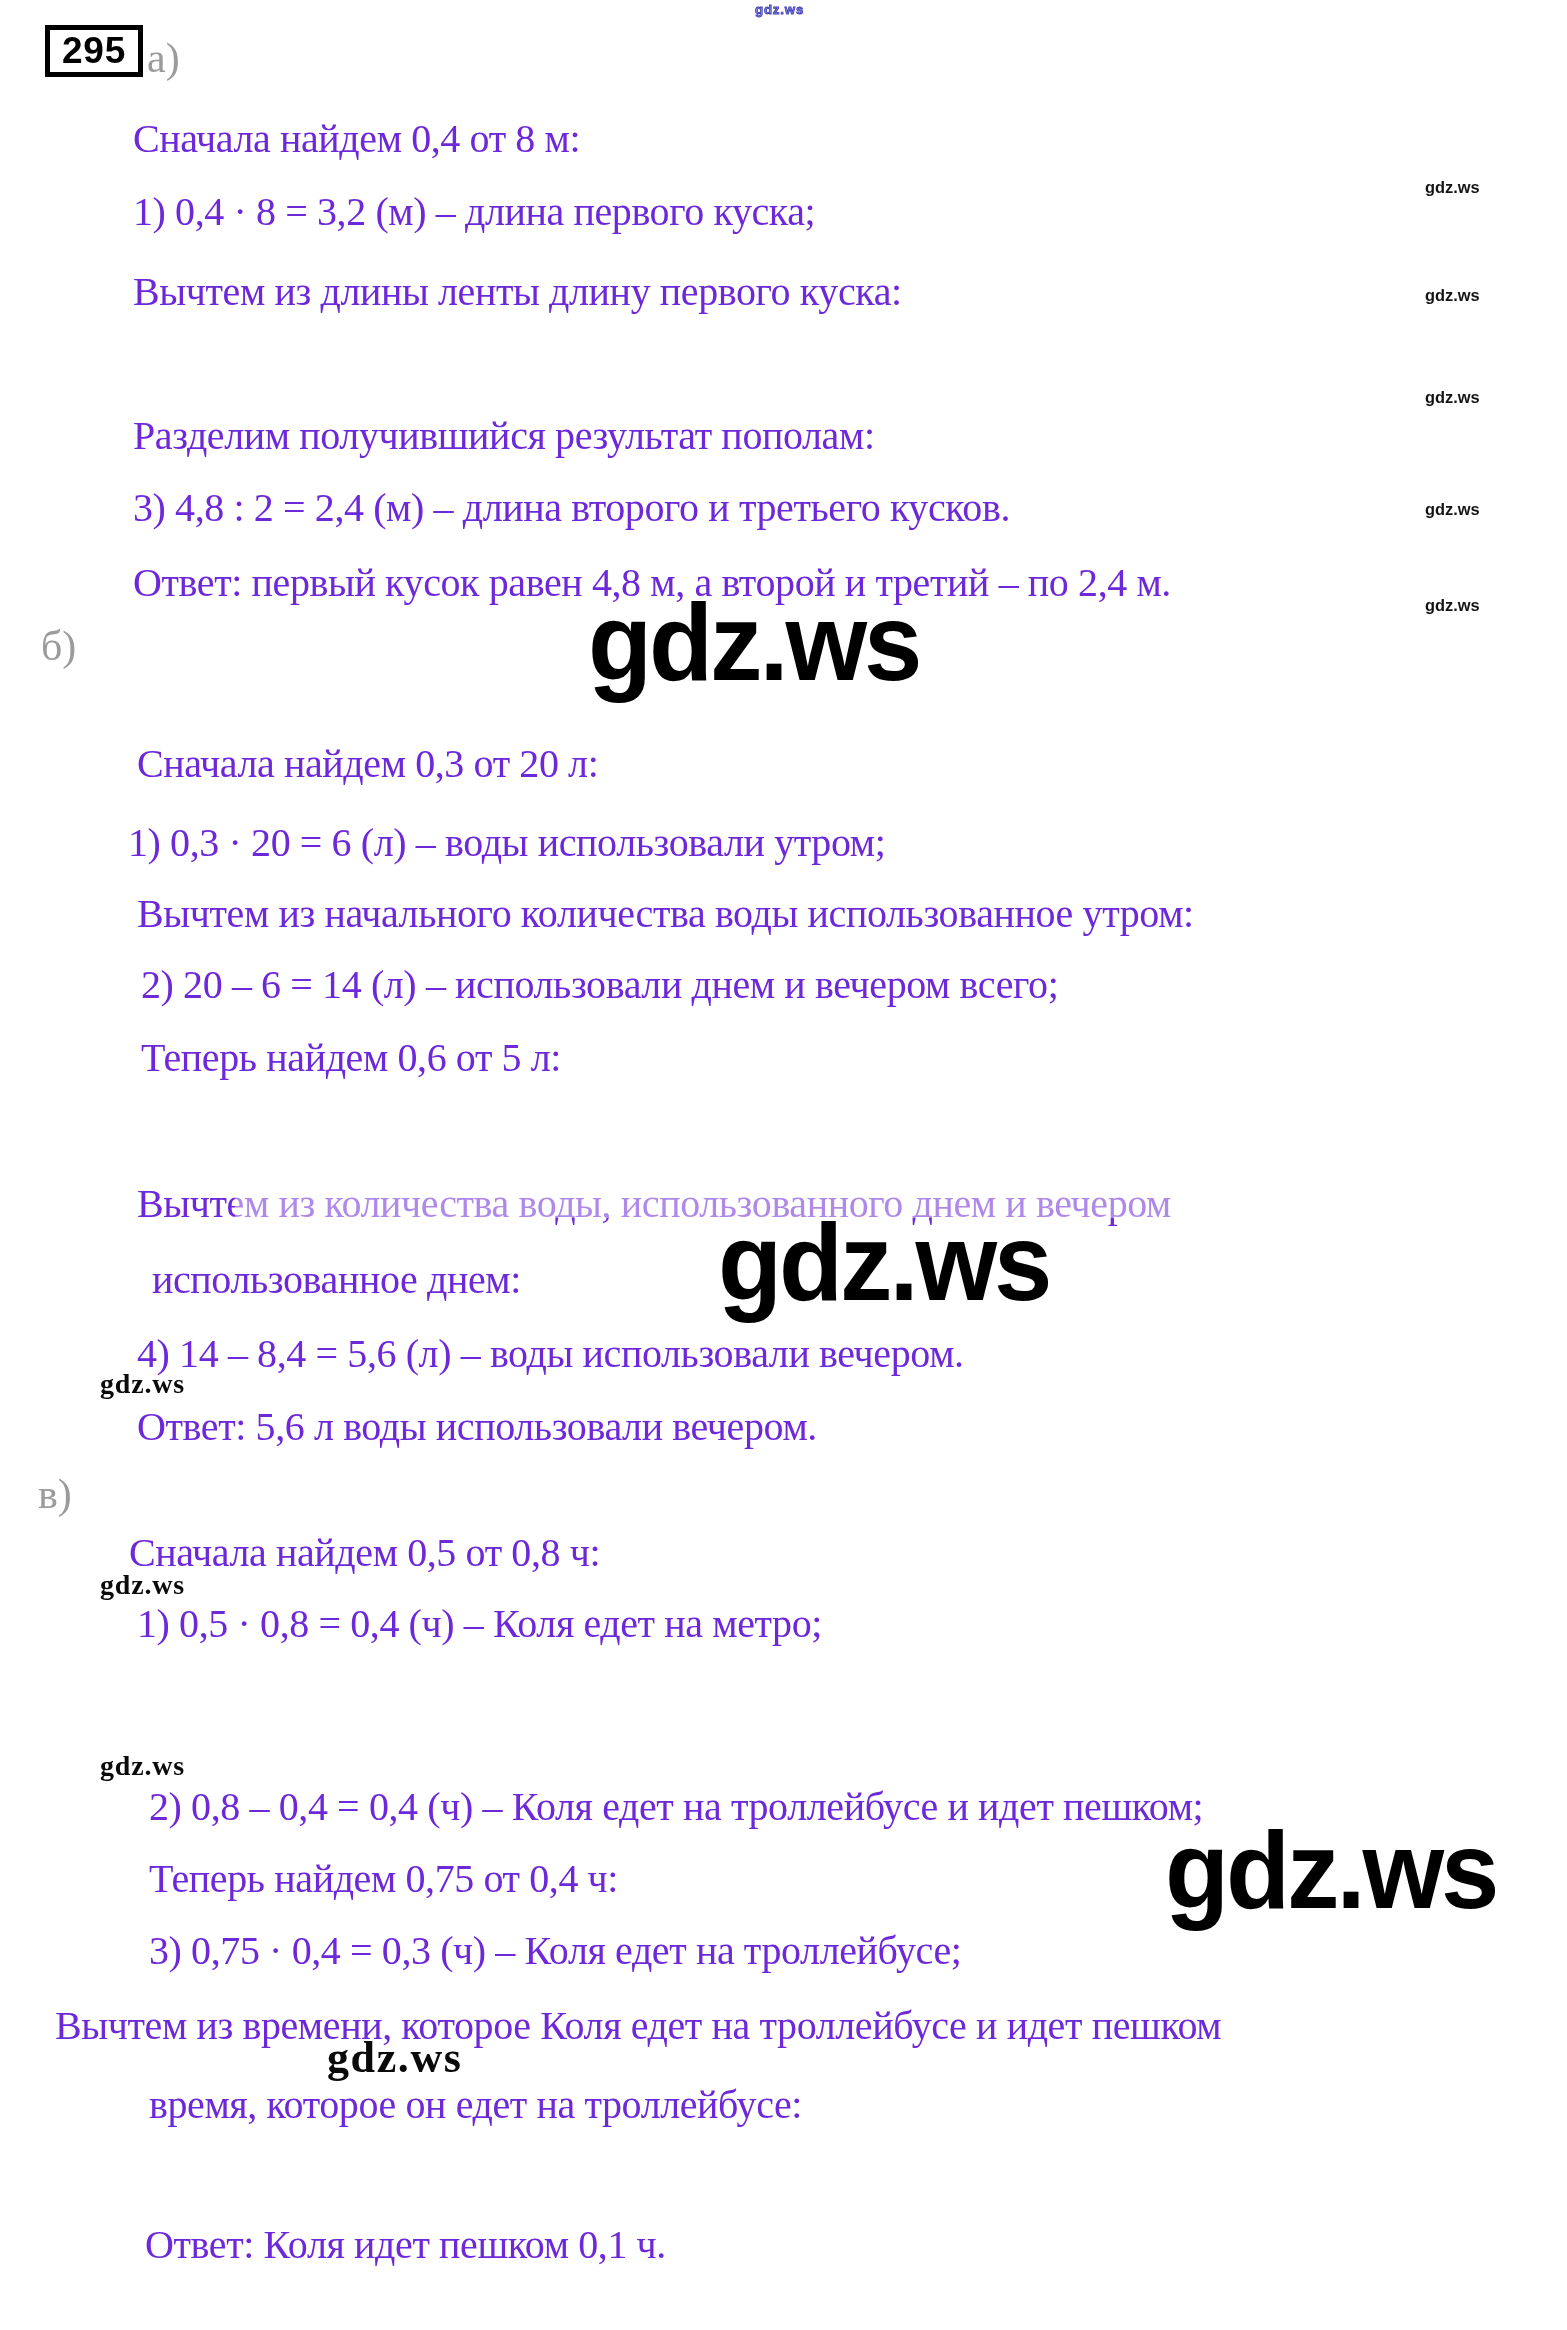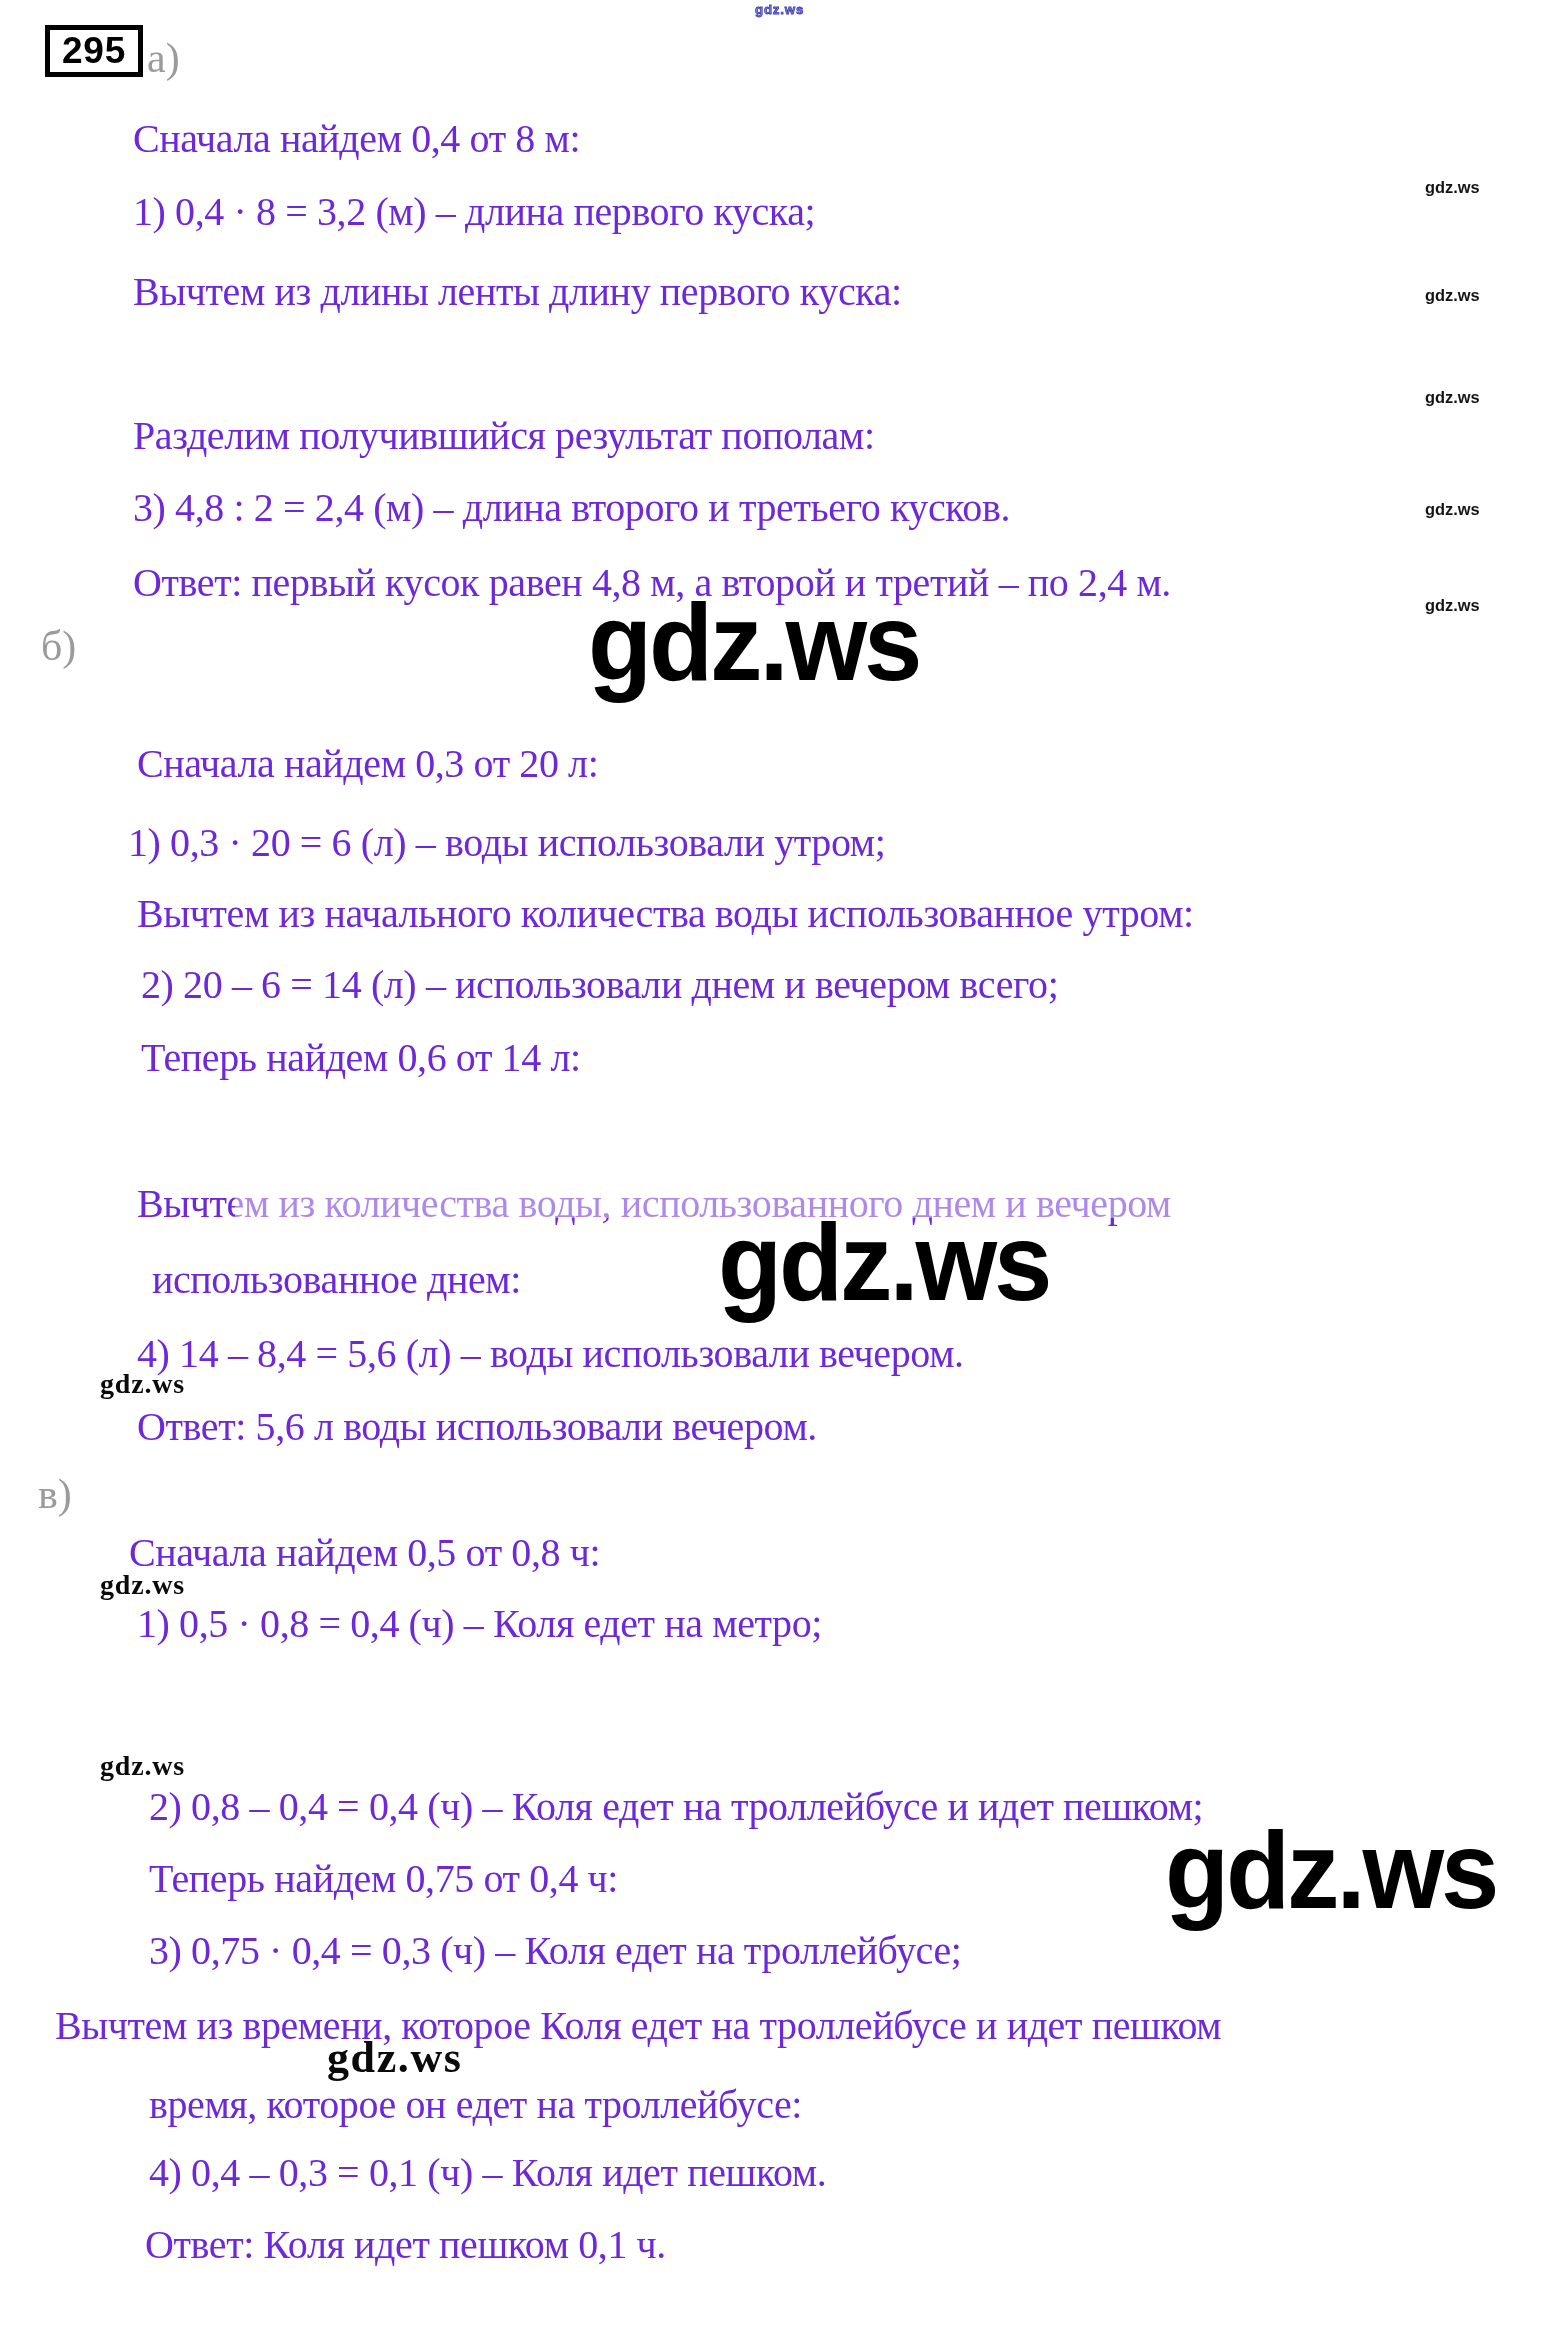--- a/index.html
+++ b/index.html
@@ -43,34 +43,33 @@
   <div class="line" style="left:133px;top:189px">1) 0,4 · 8 = 3,2 (м) – длина первого куска;</div>
   <div class="line" style="left:133px;top:269px">Вычтем из длины ленты длину первого куска:</div>
   <div class="line" style="left:133px;top:413px">Разделим получившийся результат пополам:</div>
   <div class="line" style="left:133px;top:485px">3) 4,8 : 2 = 2,4 (м) – длина второго и третьего кусков.</div>
   <div class="line" style="left:133px;top:560px">Ответ: первый кусок равен 4,8 м, а второй и третий – по 2,4 м.</div>
 
   <div class="line" style="left:137px;top:741px">Сначала найдем 0,3 от 20 л:</div>
   <div class="line" style="left:128px;top:820px">1) 0,3 · 20 = 6 (л) – воды использовали утром;</div>
   <div class="line" style="left:137px;top:891px">Вычтем из начального количества воды использованное утром:</div>
   <div class="line" style="left:141px;top:962px">2) 20 – 6 = 14 (л) – использовали днем и вечером всего;</div>
-  <div class="line" style="left:141px;top:1035px">Теперь найдем 0,6 от 14 л:</div>
+  <div class="line" style="left:141px;top:1035px">Теперь найдем 0,6 от 5 л:</div>
   <div class="line" style="left:137px;top:1181px">Вычтем из количества воды, использованного днем и вечером</div>
   <div class="line" style="left:152px;top:1257px">использованное днем:</div>
   <div class="line" style="left:137px;top:1331px">4) 14 – 8,4 = 5,6 (л) – воды использовали вечером.</div>
   <div class="line" style="left:137px;top:1404px">Ответ: 5,6 л воды использовали вечером.</div>
 
   <div class="line" style="left:129px;top:1530px">Сначала найдем 0,5 от 0,8 ч:</div>
   <div class="line" style="left:137px;top:1601px">1) 0,5 · 0,8 = 0,4 (ч) – Коля едет на метро;</div>
   <div class="line" style="left:149px;top:1784px">2) 0,8 – 0,4 = 0,4 (ч) – Коля едет на троллейбусе и идет пешком;</div>
   <div class="line" style="left:149px;top:1856px">Теперь найдем 0,75 от 0,4 ч:</div>
   <div class="line" style="left:149px;top:1928px">3) 0,75 · 0,4 = 0,3 (ч) – Коля едет на троллейбусе;</div>
   <div class="line" style="left:55px;top:2003px">Вычтем из времени, которое Коля едет на троллейбусе и идет пешком</div>
   <div class="line" style="left:149px;top:2082px">время, которое он едет на троллейбусе:</div>
-  <div class="line" style="left:149px;top:2150px">4) 0,4 – 0,3 = 0,1 (ч) – Коля идет пешком.</div>
   <div class="line" style="left:145px;top:2222px">Ответ: Коля идет пешком 0,1 ч.</div>
 
   <div class="fade" style="left:336px;top:1120px;width:790px;height:34px"></div>
   <div class="fade" style="left:235px;top:1187px;width:1212px;height:31px"></div>
 
   <div class="wm wm-tiny" style="left:755px;top:1.6px">gdz.ws</div>
 
   <div class="wm wm-small-right" style="left:1425px;top:178px">gdz.ws</div>
   <div class="wm wm-small-right" style="left:1425px;top:286px">gdz.ws</div>
   <div class="wm wm-small-right" style="left:1425px;top:388px">gdz.ws</div>

